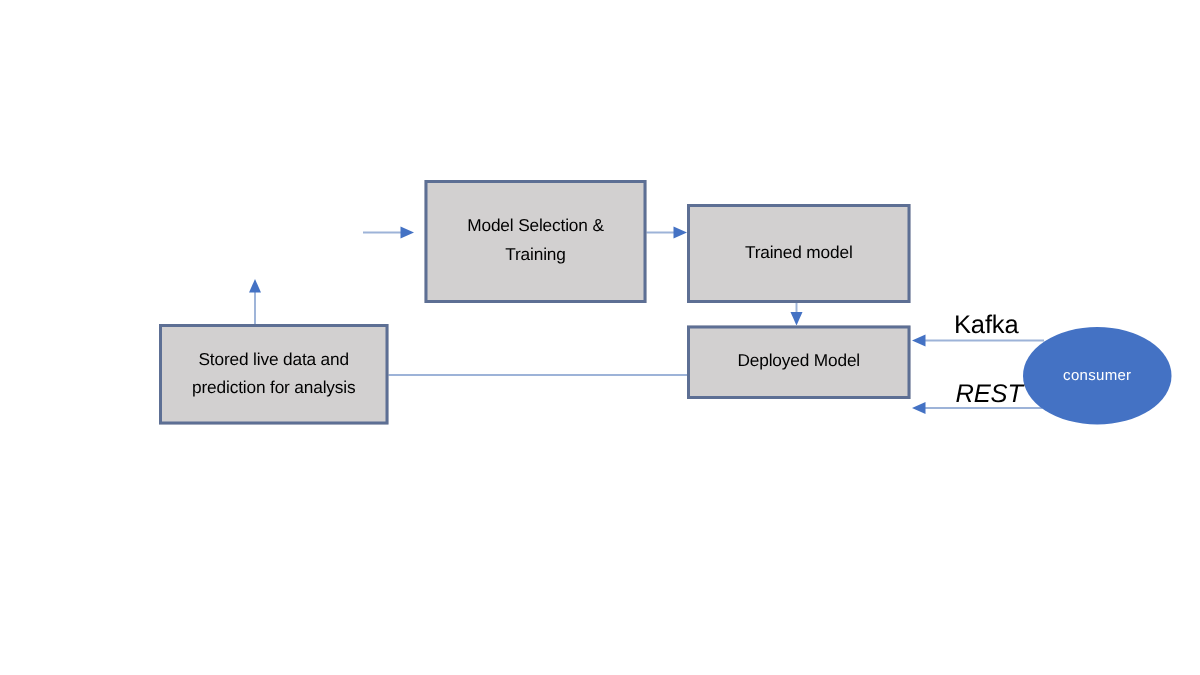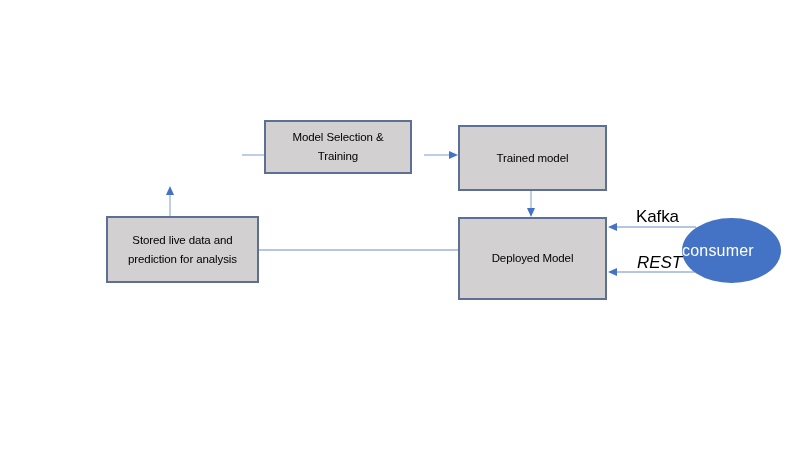--- a/index.html
+++ b/index.html
@@ -23,34 +23,34 @@
     align-items: center;
     justify-content: center;
     text-align: center;
     font-size: 11.5px;
     line-height: 19px;
     letter-spacing: -0.1px;
     color: var(--label-text, #000000);
     padding: 2px 6px;
   }
   .node-credit   { left: 92px;  top: 120px; width: 150px; height: 66px; }
-  .node-model    { left: 264px; top: 120px; width: 148px; height: 54px; }
-  .node-trained  { left: 458px; top: 125px; width: 149px; height: 66px; align-items: center; }
-  .node-deployed { left: 458px; top: 217px; width: 149px; height: 83px; }
+  .node-model    { left: 283px; top: 120px; width: 148px; height: 82px; }
+  .node-trained  { left: 458px; top: 136px; width: 149px; height: 66px; align-items: center; }
+  .node-deployed { left: 458px; top: 217px; width: 149px; height: 49px; }
   .node-stored   { left: 93px;  top: 216px; width: 153px; height: 67px; margin-left: 13px; }
   .node-consumer {
     position: absolute;
     left: 682px; top: 218px; width: 99px; height: 65px;
     background: var(--consumer-fill, #4472c4);
     border-radius: 50%;
     display: flex;
     align-items: center;
-    justify-content: flex-start;
+    justify-content: center;
     color: var(--consumer-text, #ffffff);
-    font-size: 16px;
+    font-size: 10px;
     letter-spacing: 0.2px;
   }
   .edge-label {
     position: absolute;
     font-size: 17px;
     color: var(--label-text, #000000);
     letter-spacing: -0.1px;
   }
   .edge-label-kafka { left: 636px; top: 207px; }
   .edge-label-rest  { left: 637px; top: 253px; font-style: italic; }

